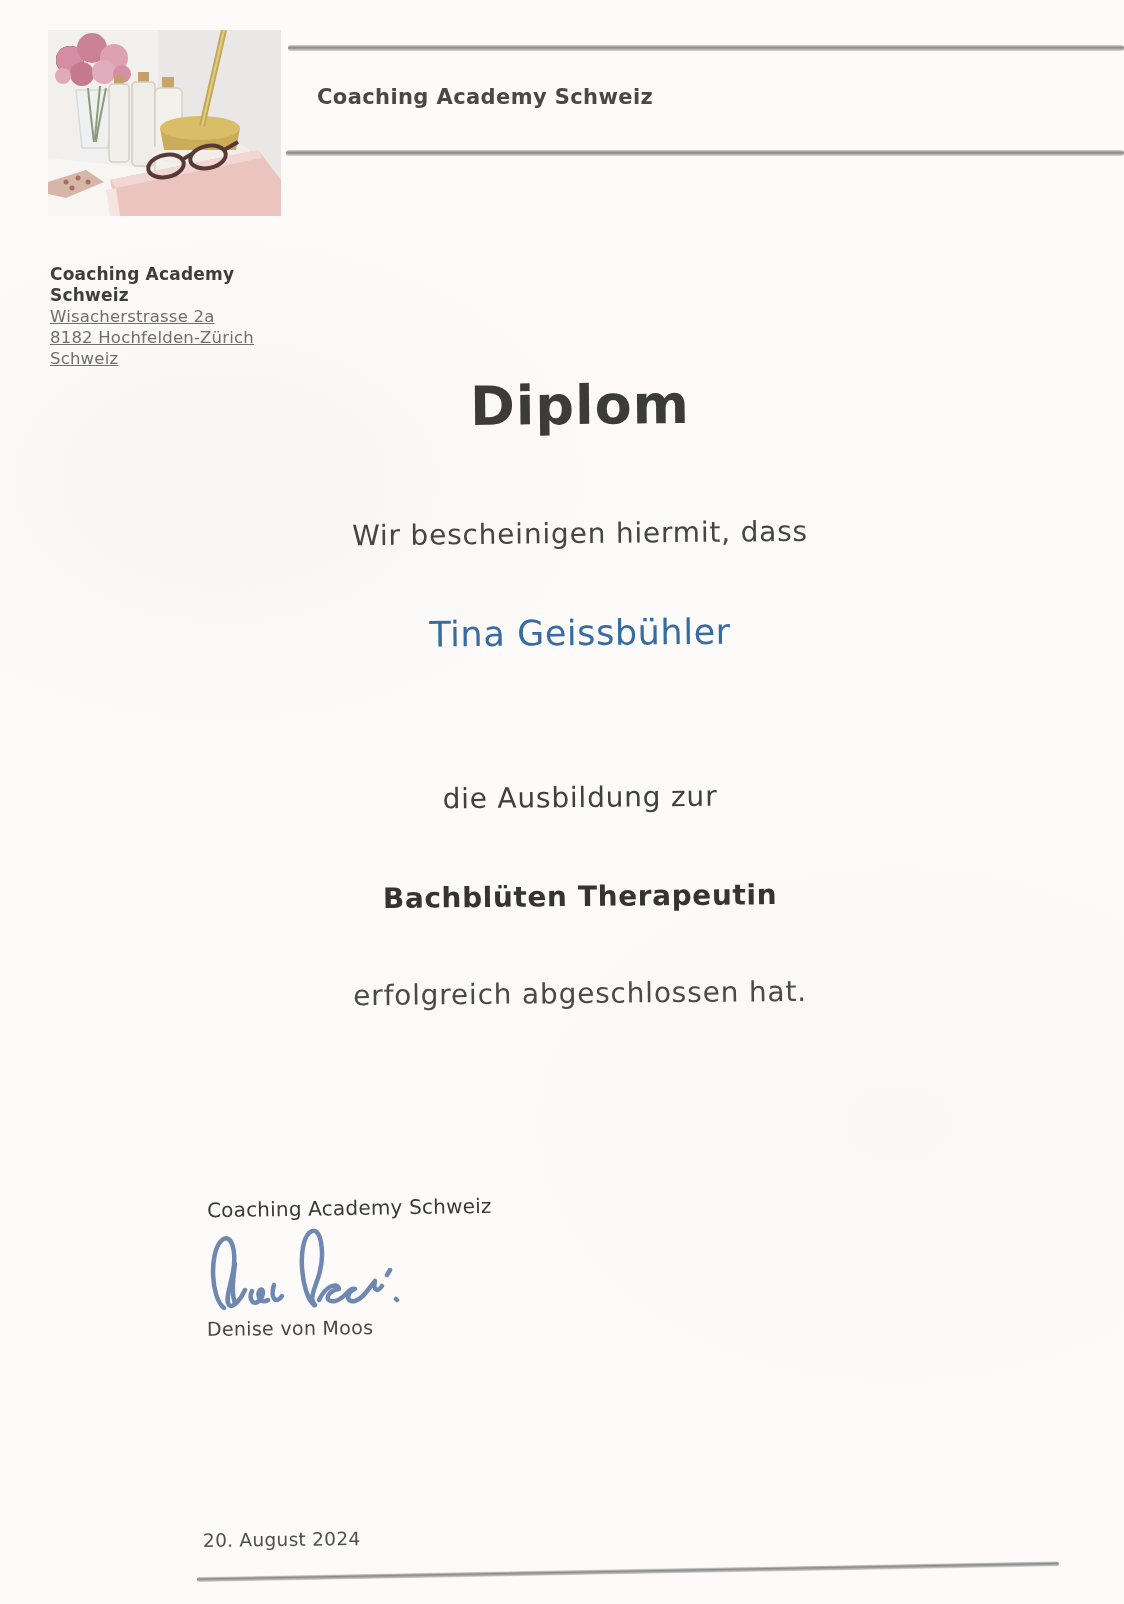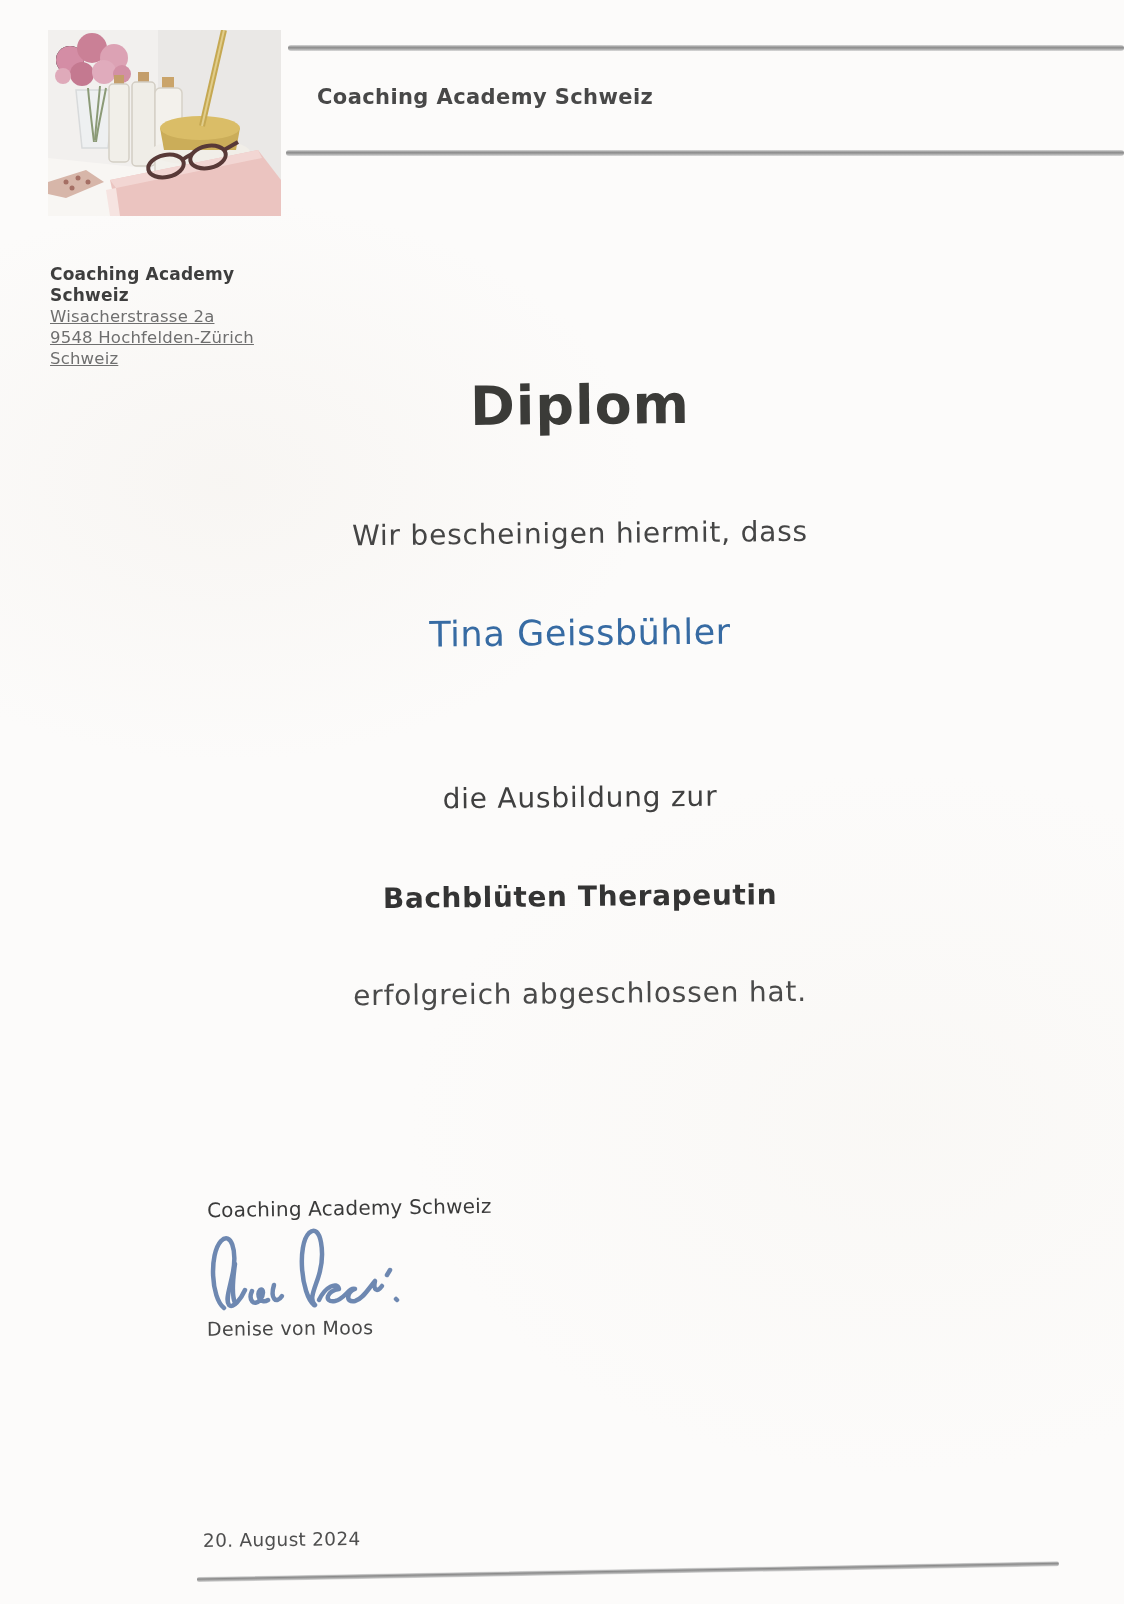--- a/index.html
+++ b/index.html
@@ -104,21 +104,21 @@
       <circle cx="30" cy="148" r="2.5" fill="#a96e62"></circle>
       <circle cx="40" cy="152" r="2.5" fill="#a96e62"></circle>
       <circle cx="24" cy="158" r="2.5" fill="#a96e62"></circle>
     </g>
   </svg>
 
   <div class="abs addr">
     <div class="b">Coaching Academy</div>
     <div class="b">Schweiz</div>
     <div class="g">Wisacherstrasse 2a</div>
-    <div class="g">9548 Hochfelden-Zürich</div>
+    <div class="g">8182 Hochfelden-Zürich</div>
     <div class="g">Schweiz</div>
   </div>
 
   <div class="abs rule rule1"></div>
   <div class="abs brand">Coaching Academy Schweiz</div>
   <div class="abs rule rule2"></div>
 
   <div class="abs cline title">Diplom</div>
   <div class="abs cline intro">Wir bescheinigen hiermit, dass</div>
   <div class="abs cline recipient" style="color: rgb(55, 107, 163);">Tina Geissbühler</div>

